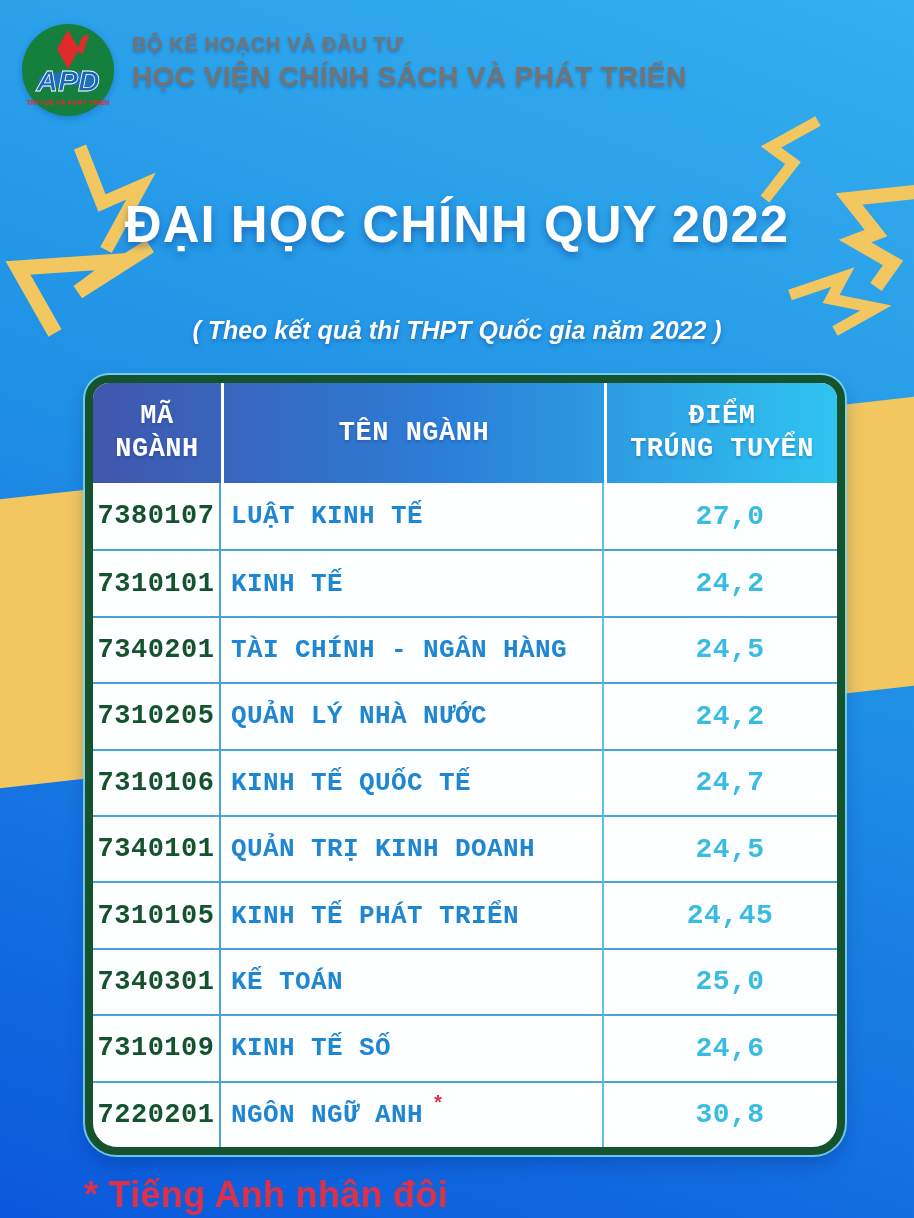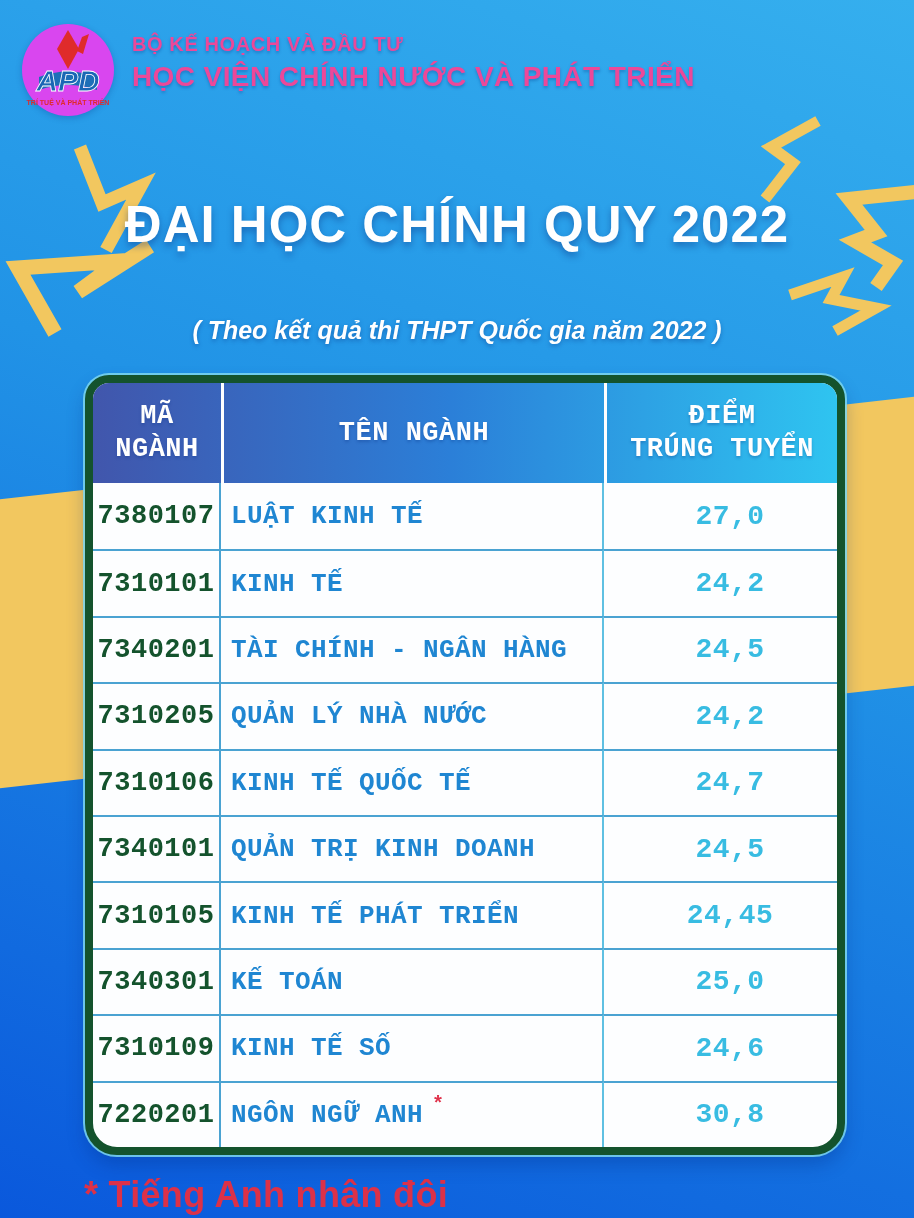--- a/index.html
+++ b/index.html
@@ -10,25 +10,25 @@
   }
   
   .ribbon{
     position:absolute;left:-30px;width:974px;top:449px;height:287px;
     background:#F2C75F;transform:rotate(-6.4deg);z-index:1;
   }
   .bolts{position:absolute;inset:0;z-index:1;pointer-events:none;}
   
   .logo{
     position:absolute;left:22px;top:24px;width:92px;height:92px;border-radius:50%;
-    background:#d946ef;z-index:3;display:flex;flex-direction:column;align-items:center;justify-content:flex-start;
+    background:#15803d;z-index:3;display:flex;flex-direction:column;align-items:center;justify-content:flex-start;
     box-shadow:0 2px 6px rgba(0,40,120,.25);
   }
   .logo svg{display:block;}
-  .org{position:absolute;left:132px;top:33px;z-index:3;color:#ec4899;}
+  .org{position:absolute;left:132px;top:33px;z-index:3;color:#737373;}
   .org .ministry{font-size:20px;font-weight:bold;letter-spacing:.6px;text-shadow:0 2px 3px rgba(10,60,140,.35);}
   .org .academy{font-size:28px;font-weight:bold;letter-spacing:.4px;margin-top:5px;text-shadow:0 2px 3px rgba(10,60,140,.35);}
   
   .title{position:absolute;left:0;right:0;top:192px;text-align:center;z-index:2;color:#fff;}
   .title .l{font-size:51px;font-weight:bold;letter-spacing:1px;line-height:65px;
     text-shadow:0 4px 7px rgba(10,50,130,.45);}
   .subtitle{
     position:absolute;left:0;right:0;top:316px;text-align:center;z-index:2;color:#fff;
     font-size:25px;font-weight:bold;font-style:italic;text-shadow:0 2px 4px rgba(10,50,130,.4);
   }
@@ -86,21 +86,21 @@
     <polygon points="46,6 57,25 46,45 35,25" fill="#DF2B2B"></polygon>
     <polygon points="60,13 67,10 61,30 55,27" fill="#DF2B2B"></polygon>
     <path d="M17,53 Q46,42 75,53 L75,66 Q46,56 17,66 Z" fill="#1D6FB8"></path>
     <text x="46" y="67" text-anchor="middle" font-family="Liberation Sans, DejaVu Sans, sans-serif" font-size="30" font-weight="bold" font-style="italic" fill="#1A67B5" stroke="#ffffff" stroke-width="0.8">APD</text>
     <text x="46" y="81" text-anchor="middle" font-family="Liberation Sans, DejaVu Sans, sans-serif" font-size="7" font-weight="bold" fill="#DF2B2B">TRÍ TUỆ VÀ PHÁT TRIỂN</text>
   </svg>
 </div>
 
 <div class="org">
   <div class="ministry">BỘ KẾ HOẠCH VÀ ĐẦU TƯ</div>
-  <div class="academy">HỌC VIỆN CHÍNH NƯỚC VÀ PHÁT TRIỂN</div>
+  <div class="academy">HỌC VIỆN CHÍNH SÁCH VÀ PHÁT TRIỂN</div>
 </div>
 
 <div class="title">
   <div class="l">ĐẠI HỌC CHÍNH QUY 2022</div>
 </div>
 <div class="subtitle">( Theo kết quả thi THPT Quốc gia năm 2022 )</div>
 
 <div class="tbl">
   <div class="thead">
     <div class="h-cell">MÃ

